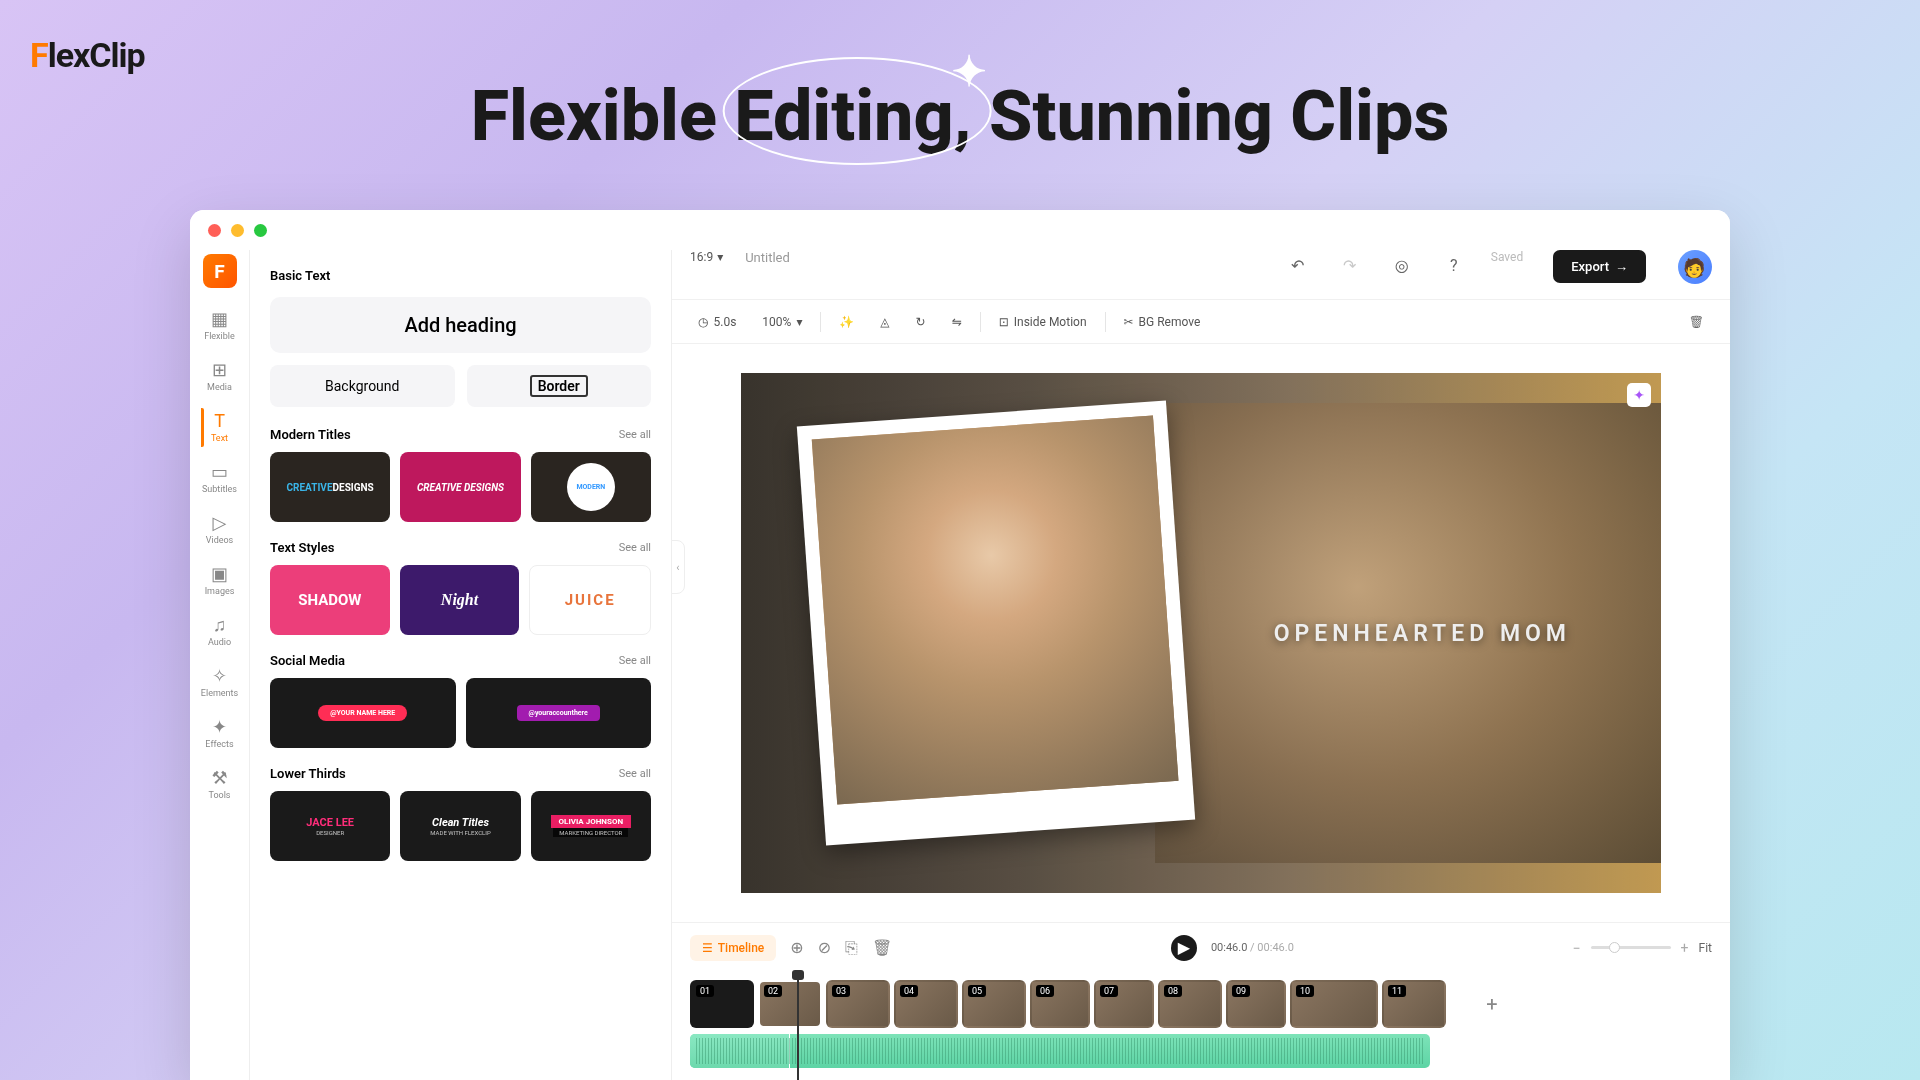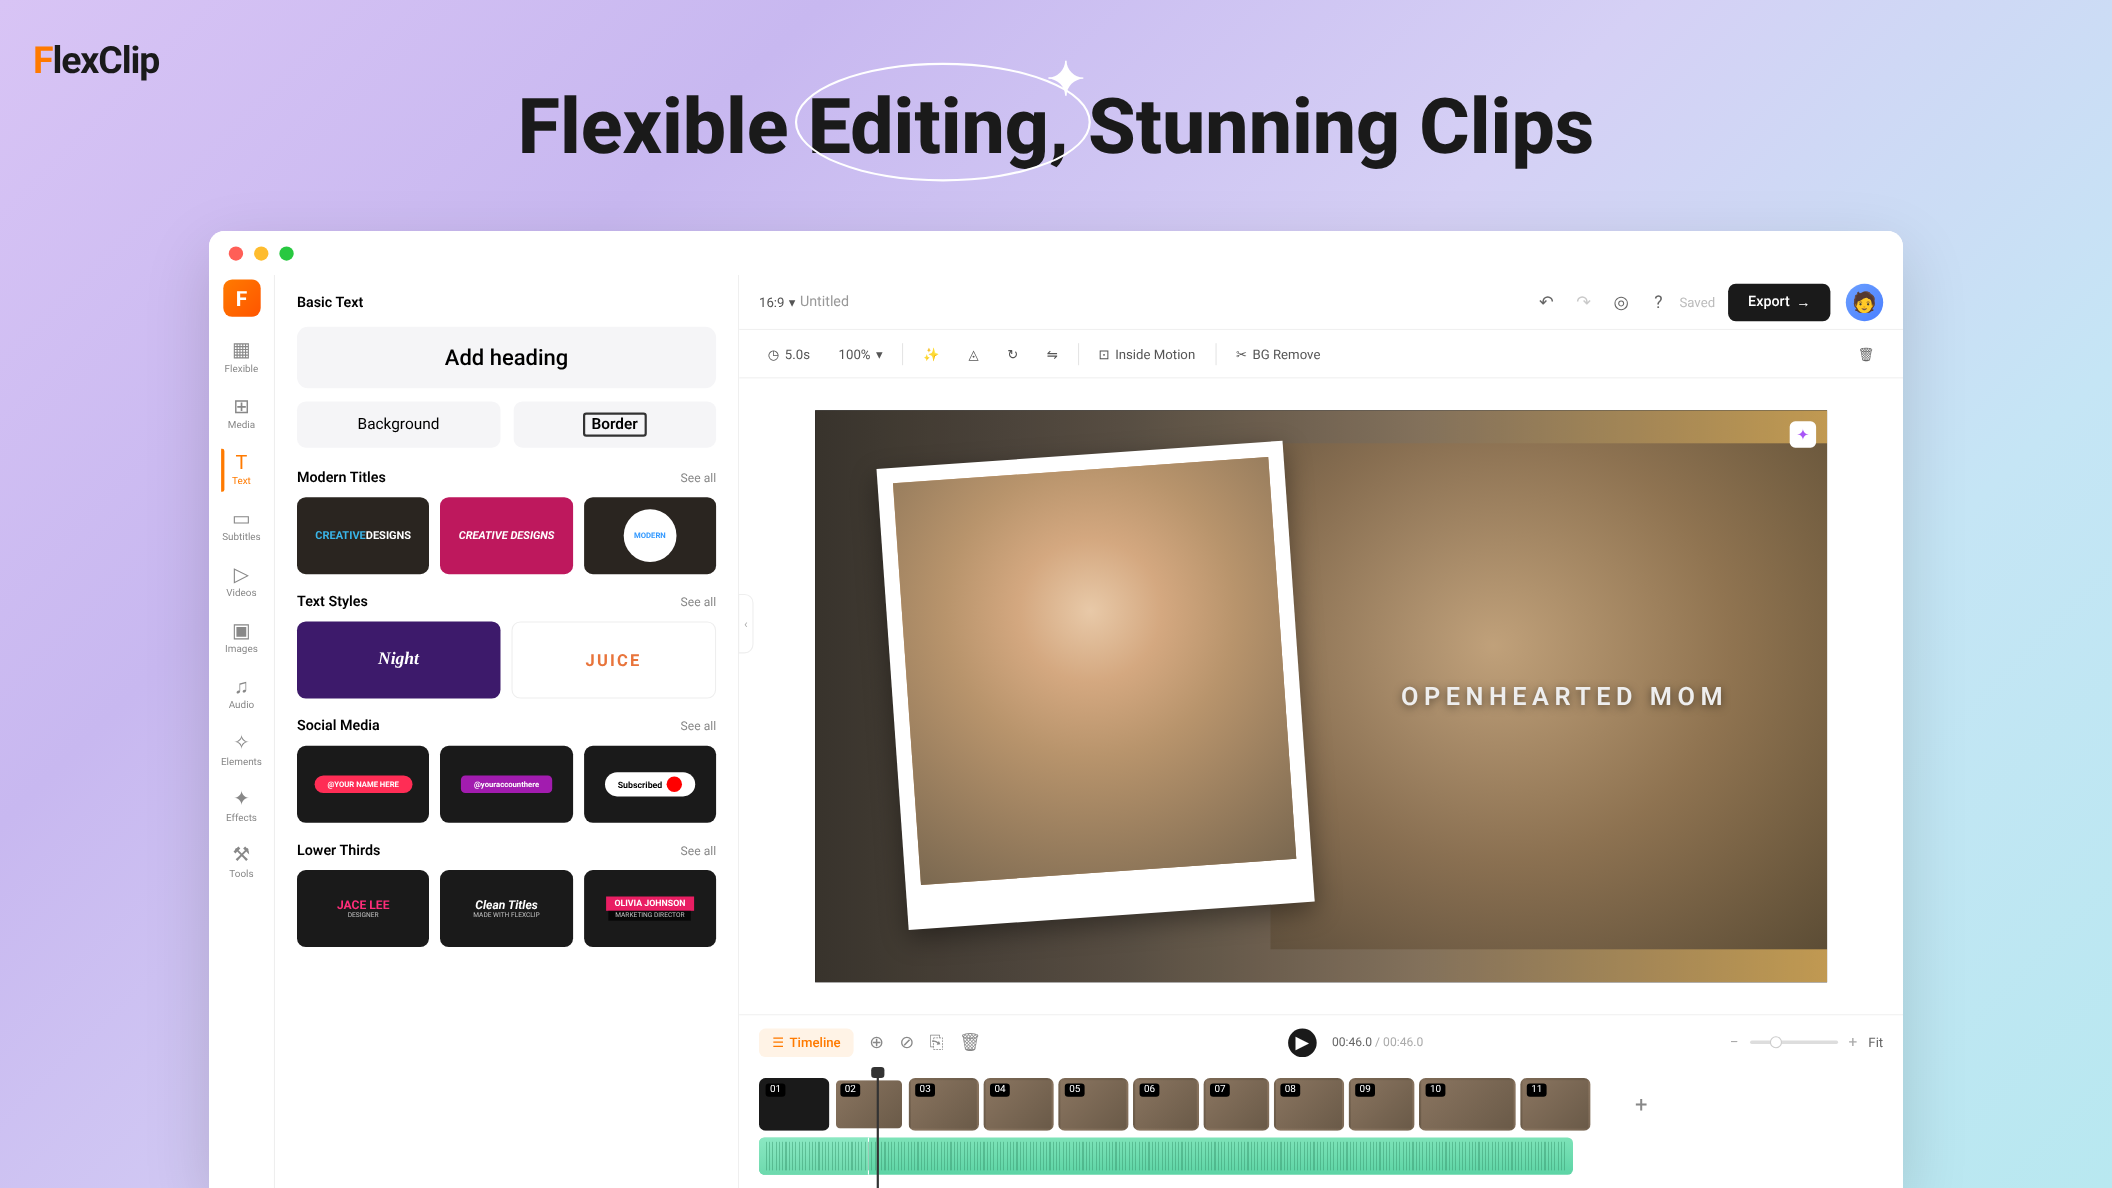--- a/index.html
+++ b/index.html
@@ -56,21 +56,21 @@
 .th-lower{background:#1a1a1a;flex-direction:column}
 .lower-name{font-size:11px;font-weight:700}
 .lower-sub{font-size:6px;opacity:.7;font-weight:400}
 .lower-pink-bar{background:#e91e63;padding:2px 8px;font-size:8px}
 .creative-text{display:flex;flex-direction:row;align-items:flex-start;line-height:1.1}
 .creative-top{color:#3ab5e8;font-size:10px}.creative-bot{color:#fff;font-size:10px}
 
 .main-area { flex:1; display:flex; flex-direction:column; background:#fff; position:relative; }
 .expand-tab { position:absolute; left:-1px; top:290px; width:14px; height:54px; background:#fff; border:1px solid #eee; border-radius:0 8px 8px 0; display:flex; align-items:center; justify-content:center; cursor:pointer; color:#aaa; font-size:11px; z-index:5;}
 
-.top-bar { height:50px; display:flex; align-items:center; padding:0 18px; gap:4px; border-bottom:1px solid #f0f0f0; }
+.top-bar { height:50px; display:flex; align-items:flex-start; padding:0 18px; gap:22px; border-bottom:1px solid #f0f0f0; }
 .ratio-sel { font-size:12px; color:#555; cursor:pointer; display:flex; align-items:center; gap:4px; }
 .proj-name { font-size:13px; color:#999; }
 .top-spacer { flex:1; }
 .top-icon { width:30px; height:30px; display:flex; align-items:center; justify-content:center; color:#666; cursor:pointer; font-size:16px; border-radius:6px; }
 .saved { color:#bbb; font-size:12px; margin-right:8px; }
 .export-btn { background:#1a1a1a; color:#fff; padding:9px 18px; border-radius:7px; font-size:13px; font-weight:500; cursor:pointer; display:flex; align-items:center; gap:6px; }
 .avatar { width:34px; height:34px; border-radius:50%; background:linear-gradient(135deg,#6b9fff,#4a7fff); margin-left:10px; display:flex; align-items:center; justify-content:center; font-size:18px; }
 
 .tool-bar { height:44px; display:flex; align-items:center; padding:0 18px; gap:10px; border-bottom:1px solid #f0f0f0; }
 .tool-chip { display:flex; align-items:center; gap:5px; font-size:12px; color:#555; padding:5px 8px; cursor:pointer; border-radius:5px; }
@@ -204,40 +204,35 @@
         <div class="thumb th-circle">
             <div class="th-circle-inner">MODERN</div>
           </div>
       </div>
 
       <div class="section-head">
         <div class="section-name">Text Styles</div>
         <div class="see-all">See all</div>
       </div>
       <div class="thumb-row">
+        <div class="thumb th-pink">SHADOW</div>
         <div class="thumb th-purple">Night</div>
         <div class="thumb th-white">JUICE</div>
       </div>
 
       <div class="section-head">
         <div class="section-name">Social Media</div>
         <div class="see-all">See all</div>
       </div>
       <div class="thumb-row">
         <div class="thumb th-social1">
             <span class="pill">@YOUR NAME HERE</span>
           </div>
         <div class="thumb th-social2">
             <span class="pill2">@youraccounthere</span>
-          </div>
-        <div class="thumb th-social3">
-            <span class="pill3">
-              <span>Subscribed</span>
-              <span class="bell"></span>
-            </span>
           </div>
       </div>
 
       <div class="section-head">
         <div class="section-name">Lower Thirds</div>
         <div class="see-all">See all</div>
       </div>
       <div class="thumb-row">
         <div class="thumb th-lower">
             <div class="lower-name" style="color:#ff2d7a">JACE LEE</div>

